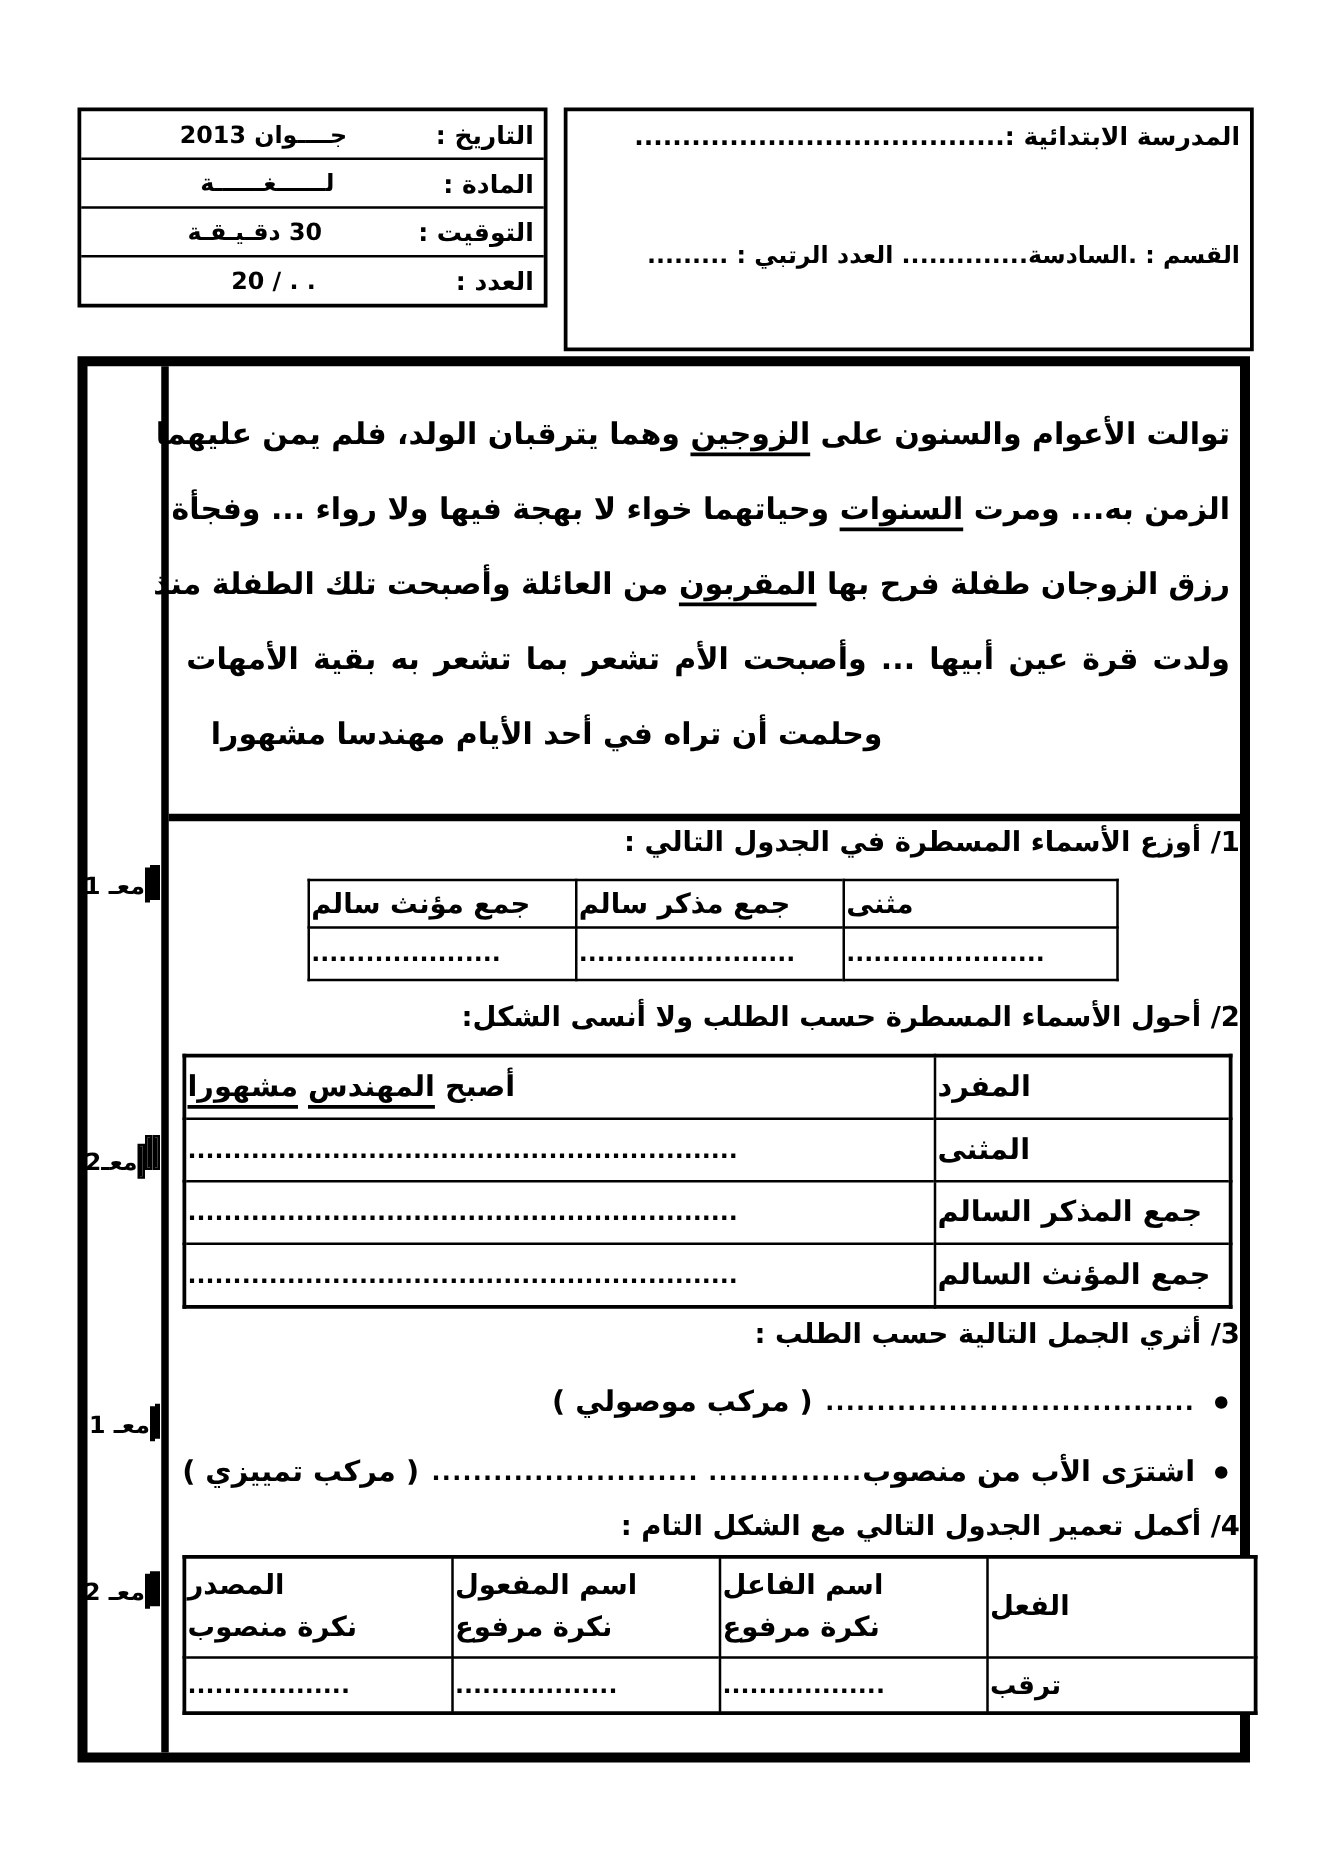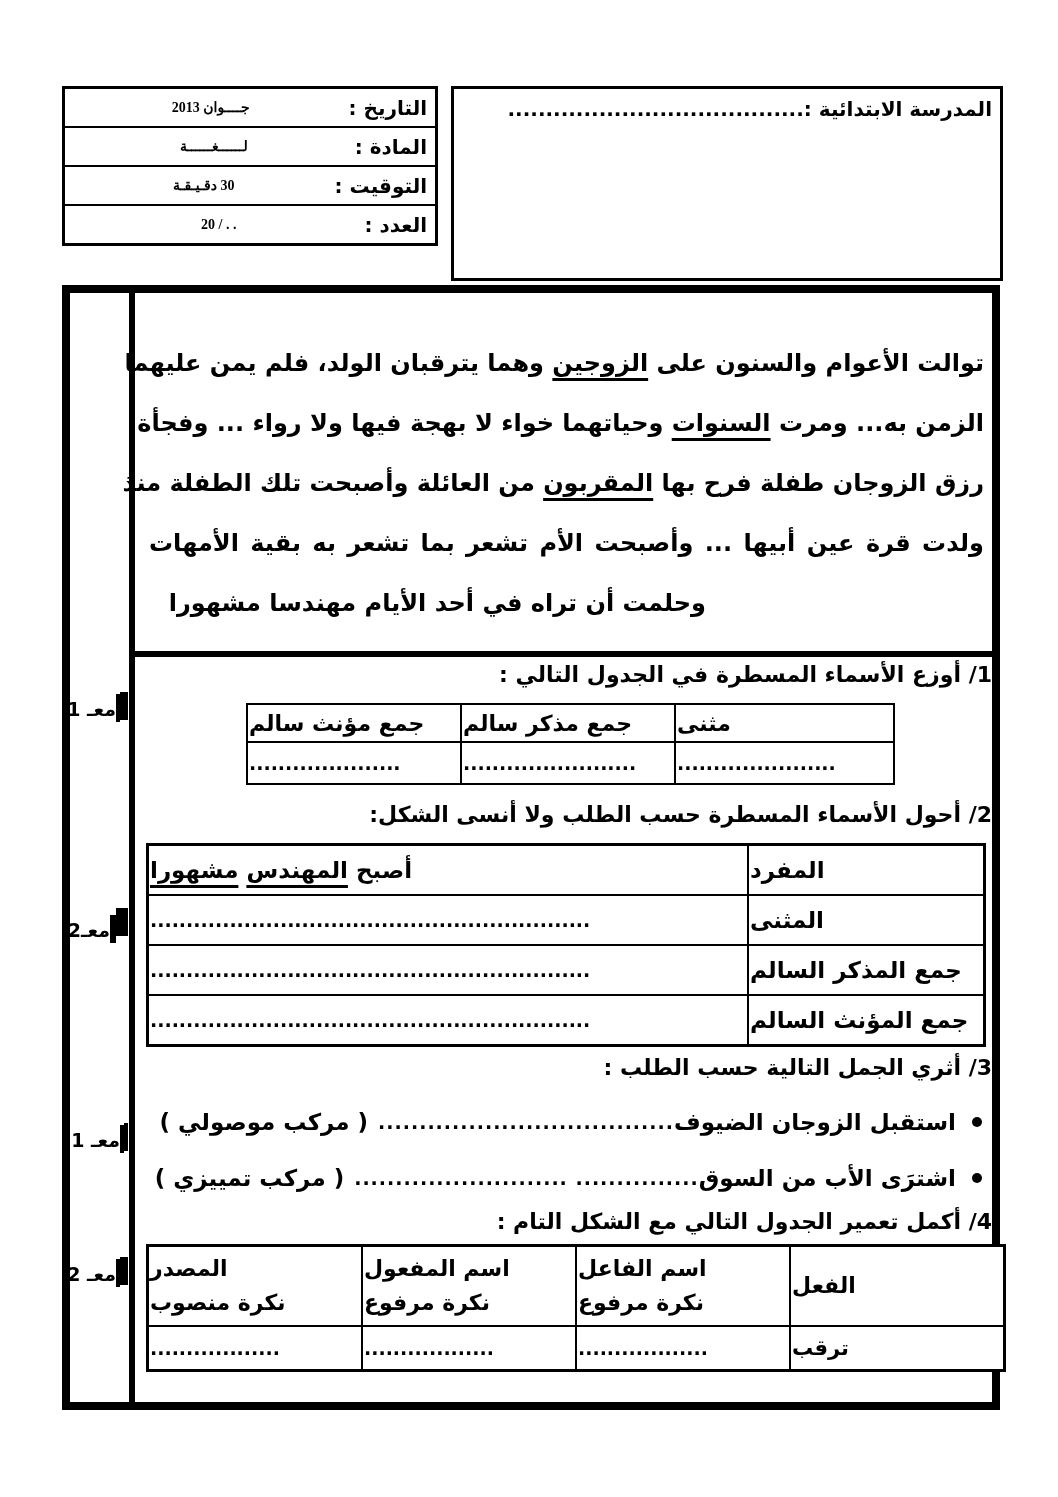--- a/index.html
+++ b/index.html
@@ -5,39 +5,39 @@
   html,body{margin:0;padding:0;background:#fff;}
   .page{
     position:relative;width:1058px;height:1497px;background:#fff;
     font-family:"DejaVu Sans",sans-serif;color:#000;font-weight:700;overflow:hidden;
   }
   
   .hdr-left{position:absolute;left:62px;top:86px;width:376px;height:160px;border:3px solid #000;box-sizing:border-box;display:flex;flex-direction:column;}
   .hdr-left-row{flex:1;display:flex;align-items:center;border-bottom:2px solid #000;padding:0 8px;font-size:20px;}
   .hdr-left-row:last-child{border-bottom:none;}
   .hdr-lbl{white-space:nowrap;}
-  .hdr-val{flex:1;text-align:center;font-size:14px;font-family:Liberation Serif, serif;}
+  .hdr-val{flex:1;text-align:center;font-size:19px;}
   .hdr-right{position:absolute;left:451px;top:86px;width:552px;height:195px;border:3px solid #000;box-sizing:border-box;display:flex;flex-direction:column;}
   .school-row{height:40px;display:flex;align-items:center;padding:0 8px;font-size:20px;white-space:nowrap;overflow:hidden;}
   .title-row{height:46px;border-top:5px solid #000;border-bottom:5px solid #000;display:flex;align-items:center;justify-content:center;font-size:25px;box-sizing:border-box;}
   .idrows{flex:1;display:flex;flex-direction:column;justify-content:center;padding:0 8px;font-size:19px;line-height:32px;white-space:nowrap;overflow:hidden;}
   
   .main{position:absolute;left:62px;top:285px;width:938px;height:1125px;border:8px solid #000;box-sizing:border-box;}
   .divider{position:absolute;left:59px;top:0;bottom:0;width:6px;background:#000;}
   
   .score-group{position:absolute;left:4px;width:54px;display:flex;flex-direction:row;align-items:center;}
   .score-box{width:44px;height:24px;border:2px solid #000;background:#fff;box-sizing:content-box;}
   .score-box.double{display:flex;}
   .score-box.double .half{flex:1;}
   .score-box.double .half:first-child{border-left:2px solid #000;}
   .score-label{font-size:19px;margin-top:2px;white-space:nowrap;}
   
   .text-panel{position:absolute;left:65px;top:0;width:857px;height:364px;border-bottom:6px solid #000;box-sizing:border-box;}
   .text-title{padding:8px 10px 0 0;font-size:25px;text-align:right;}
-  .text-lines{position:absolute;top:40px;right:8px;left:14px;}
+  .text-lines{position:absolute;top:24px;right:8px;left:14px;}
   .tline{height:60px;line-height:60px;font-size:24px;white-space:nowrap;text-align:justify;text-align-last:justify;}
   .tline.last{margin-right:278px;margin-left:58px;}
   .uw{text-decoration:underline;text-decoration-thickness:3px;text-underline-offset:7px;}
   
   .qhead{position:absolute;left:65px;right:0;text-align:right;font-size:22px;white-space:nowrap;}
   
   table{border-collapse:collapse;position:absolute;table-layout:fixed;background:#fff;}
   td{border:2px solid #000;text-align:left;vertical-align:middle;overflow:hidden;}
   .t1{left:176px;top:410px;width:635px;}
   .t1 td{font-size:22px;height:34px;}
@@ -76,20 +76,21 @@
     </div>
     <div class="hdr-left-row">
       <span class="hdr-lbl">العدد :</span>
       <span class="hdr-val">. .  / 20</span>
     </div>
   </div>
 
   <div class="hdr-right">
     <div class="school-row">المدرسة الابتدائية :.......................................</div>
     <div class="idrows">
+      <span>القسم :  .السادسة.............. العدد الرتبي : .........</span>
     </div>
   </div>
 
   <div class="main">
     <div class="divider"></div>
 
     <div class="score-group" style="top:399px;">
       <div class="score-box" style="margin-bottom:4px;"></div>
       <div class="score-box" style="margin-bottom:4px;"></div>
       <div class="score-box"></div>
@@ -166,27 +167,26 @@
       <tr>
         <td class="lblcol">جمع المؤنث السالم</td>
         <td class="dots">.............................................................</td>
       </tr>
     </tbody>
       </table>
 
     <div class="qhead" style="top:762px;">3/ أثري الجمل التالية حسب الطلب :</div>
     <div class="q3item" style="top:816px;">
       <span class="bullet"></span>
-      <span>استقبل الزوجان الضيوف</span>
       <span class="q3dots">....................................</span>
       <span class="q3hint">( مركب موصولي )</span>
     </div>
     <div class="q3item" style="top:872px;">
       <span class="bullet"></span>
-      <span>اشترَى الأب من السوق</span>
+      <span>اشترَى الأب من منصوب</span>
       <span class="q3dots">............... ..........................</span>
       <span class="q3hint">( مركب تمييزي )</span>
     </div>
 
     <div class="qhead" style="top:916px;">4/ أكمل تعمير الجدول التالي مع الشكل التام :</div>
     <table class="t3" dir="rtl">
       <tbody>
           <tr class="hrow">
         <td style="width:210px;">
               <div>الفعل</div>

